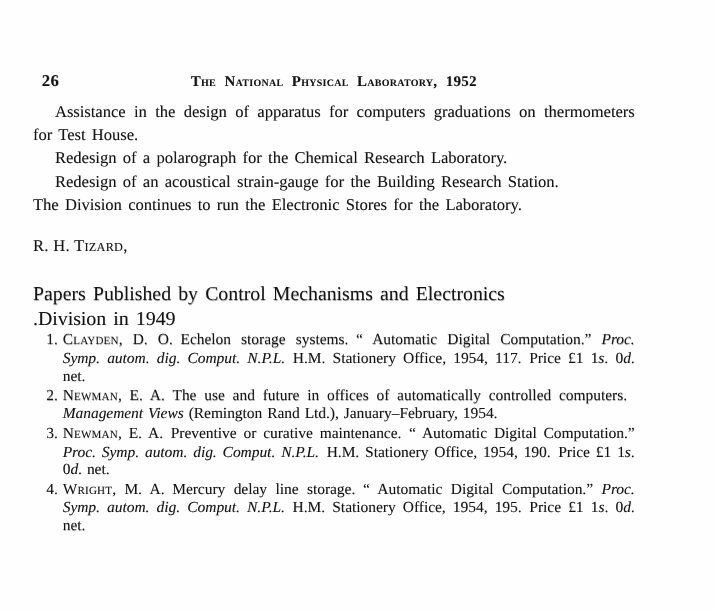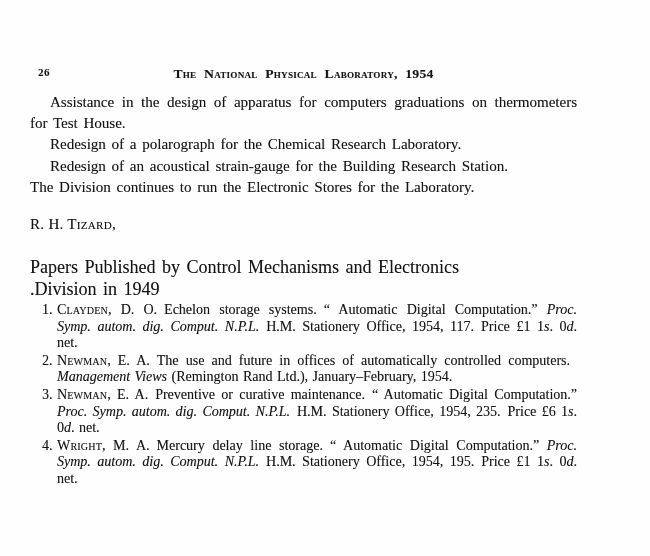--- a/index.html
+++ b/index.html
@@ -13,21 +13,21 @@
     color: #141414;
     font-family: "Liberation Serif", serif;
     padding: 66px 73px 0 30px;
     overflow: hidden;
     text-shadow: 0.3px 0.3px 0 rgba(25,25,25,0.35);
   }
 
   .header { position: relative; height: 18px; margin-bottom: 8px; }
   .pgnum {
     position: absolute; left: 8px; top: 0;
-    font-weight: bold; font-size: 11px; letter-spacing: 0.5px;
+    font-weight: bold; font-size: 15px; letter-spacing: 0.5px;
   }
   .running-head {
     display: block; text-align: center;
     font-variant: small-caps; font-weight: bold;
     font-size: 13.5px; word-spacing: 4px; letter-spacing: 0.3px;
   }
 
   .body-para {
     margin: 0 0 1px; font-size: 15px; line-height: 20.5px;
     text-align: justify; word-spacing: 2px;
@@ -56,21 +56,21 @@
   .seg-sc { font-variant: small-caps; letter-spacing: 0.2px; margin-top: 40px; }
   .seg-i  { font-style: italic; }
 </style>
 </head>
 <body>
 
 <div class="page">
 
   <div class="header">
     <span class="pgnum">26</span>
-    <span class="running-head">The National Physical Laboratory, 1954</span>
+    <span class="running-head">The National Physical Laboratory, 1952</span>
   </div>
 
   <p class="body-para indent">Assistance in the design of apparatus for computers graduations on thermometers for Test House.</p>
   <p class="body-para indent">Redesign of a polarograph for the Chemical Research Laboratory.</p>
   <p class="body-para indent">Redesign of an acoustical strain-gauge for the Building Research Station.</p>
   <p class="body-para">The Division continues to run the Electronic Stores for the Laboratory.</p>
 
   <div class="signature">
     <div class="sig-name">R. H. Tizard,</div>
   </div>
@@ -84,21 +84,21 @@
     <div class="pub-item">
       <span class="num">1.</span>
       <span class="item-text"><span class="seg-sc">Clayden</span><span>, D. O. Echelon storage systems. “ Automatic Digital Computation.” </span><span class="seg-i">Proc. Symp. autom. dig. Comput. N.P.L.</span><span> H.M. Stationery Office, 1954, 117. Price £1 1</span><span class="seg-i">s</span><span>. 0</span><span class="seg-i">d</span><span>. net.</span></span>
     </div>
     <div class="pub-item">
       <span class="num">2.</span>
       <span class="item-text"><span class="seg-sc">Newman</span><span>, E. A. The use and future in offices of automatically controlled computers. </span><span class="seg-i">Management Views</span><span> (Remington Rand Ltd.), January–February, 1954.</span></span>
     </div>
     <div class="pub-item">
       <span class="num">3.</span>
-      <span class="item-text"><span class="seg-sc">Newman</span><span>, E. A. Preventive or curative maintenance. “ Automatic Digital Computation.” </span><span class="seg-i">Proc. Symp. autom. dig. Comput. N.P.L.</span><span> H.M. Stationery Office, 1954, 235. Price £6 1</span><span class="seg-i">s</span><span>. 0</span><span class="seg-i">d</span><span>. net.</span></span>
+      <span class="item-text"><span class="seg-sc">Newman</span><span>, E. A. Preventive or curative maintenance. “ Automatic Digital Computation.” </span><span class="seg-i">Proc. Symp. autom. dig. Comput. N.P.L.</span><span> H.M. Stationery Office, 1954, 190. Price £1 1</span><span class="seg-i">s</span><span>. 0</span><span class="seg-i">d</span><span>. net.</span></span>
     </div>
     <div class="pub-item">
       <span class="num">4.</span>
       <span class="item-text"><span class="seg-sc">Wright</span><span>, M. A. Mercury delay line storage. “ Automatic Digital Computation.” </span><span class="seg-i">Proc. Symp. autom. dig. Comput. N.P.L.</span><span> H.M. Stationery Office, 1954, 195. Price £1 1</span><span class="seg-i">s</span><span>. 0</span><span class="seg-i">d</span><span>. net.</span></span>
     </div>
   </div>
 
 </div>
 
 </body></html>

